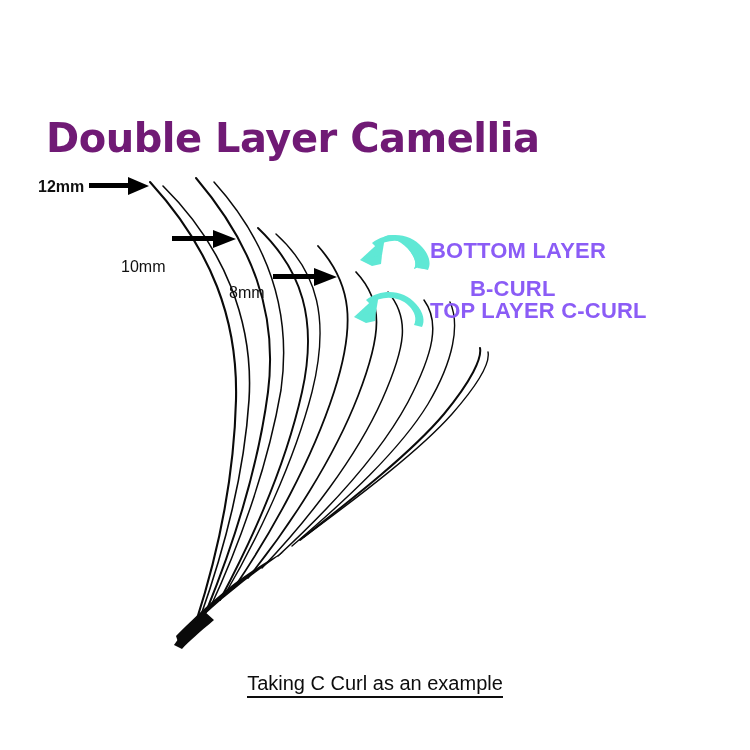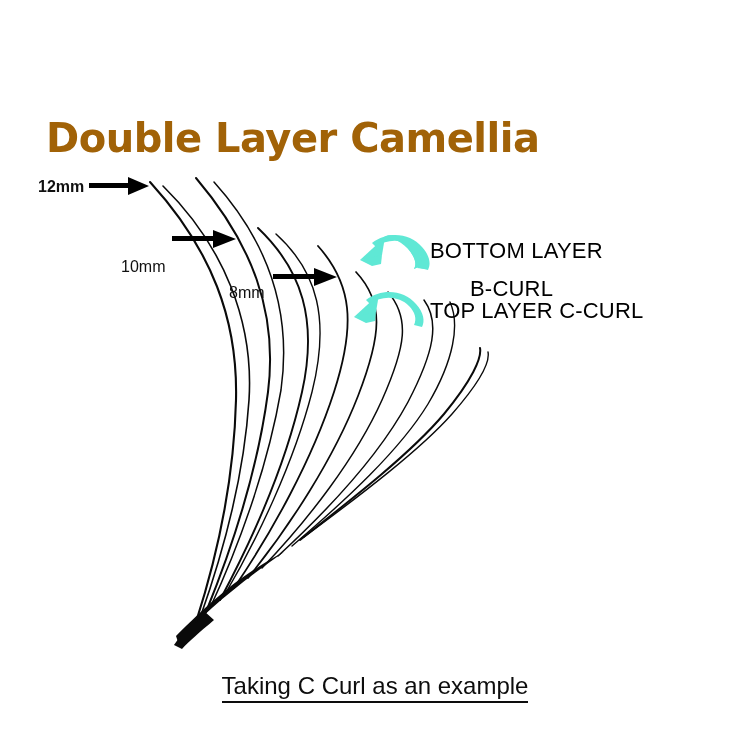--- a/index.html
+++ b/index.html
@@ -22,50 +22,50 @@
   }
   .title-block {
     position: absolute;
     left: 46px;
     top: 42px;
     line-height: 0.96;
     font-family: "DejaVu Sans", sans-serif;
     font-weight: 700;
     font-size: 40px;
     letter-spacing: -0.5px;
-    color: #a16207;
+    color: #701a75;
     white-space: pre;
     user-select: none;
   }
   .title-line { display: block; }
   .mm-label {
     position: absolute;
     font-family: "Liberation Sans", sans-serif;
     font-size: 16px;
     font-weight: 400;
     color: #101010;
     white-space: nowrap;
   }
   .layer-label {
     position: absolute;
     font-family: "Liberation Sans", sans-serif;
     font-size: 22px;
-    font-weight: 400;
-    color: #000000;
+    font-weight: 700;
+    color: #8b5cf6;
     white-space: nowrap;
     letter-spacing: 0.2px;
   }
   .caption {
     position: absolute;
     left: 0;
     right: 0;
     top: 672px;
     text-align: center;
     font-family: "Liberation Sans", sans-serif;
-    font-size: 24px;
+    font-size: 20px;
     font-weight: 400;
     color: #0d0d0d;
   }
   .caption span {
     border-bottom: 2px solid #0d0d0d;
     padding-bottom: 2px;
   }
 </style>
 </head>
 <body>

